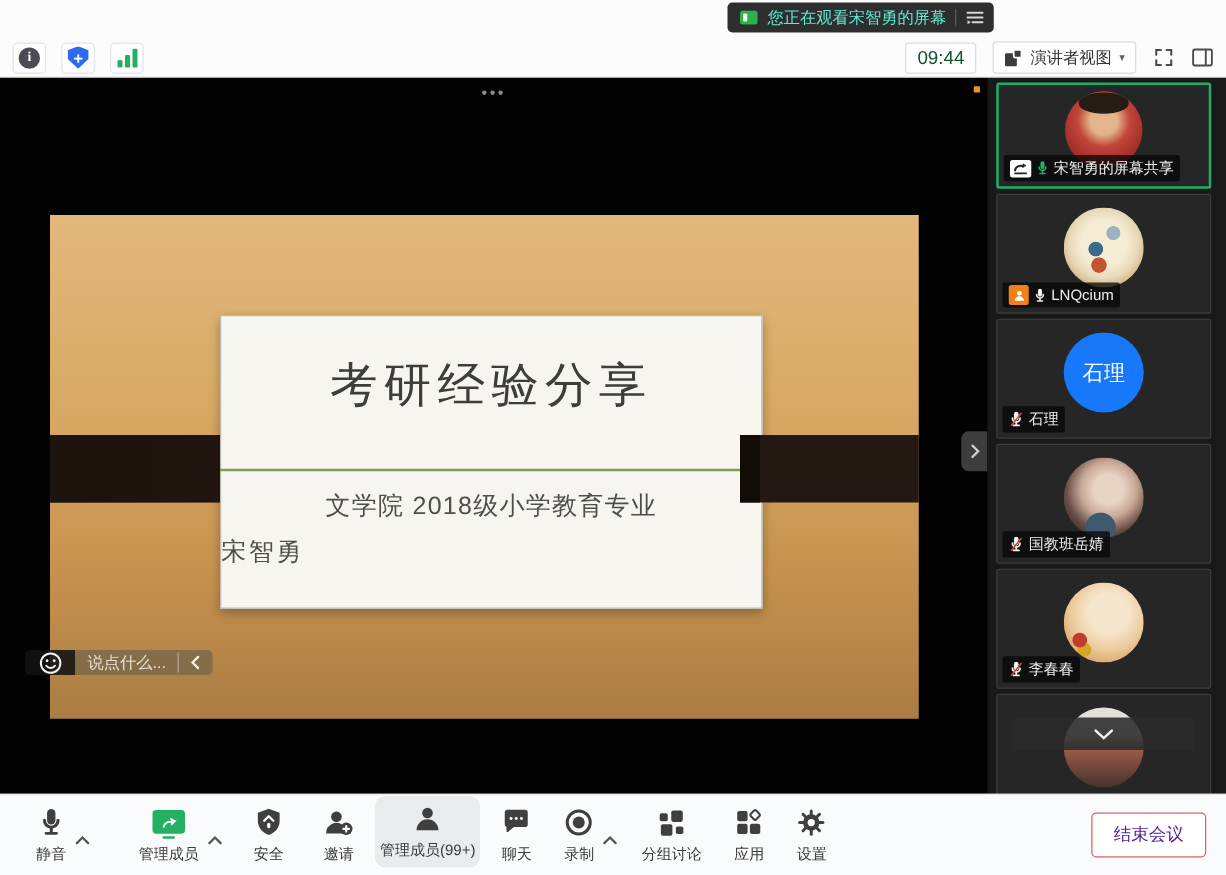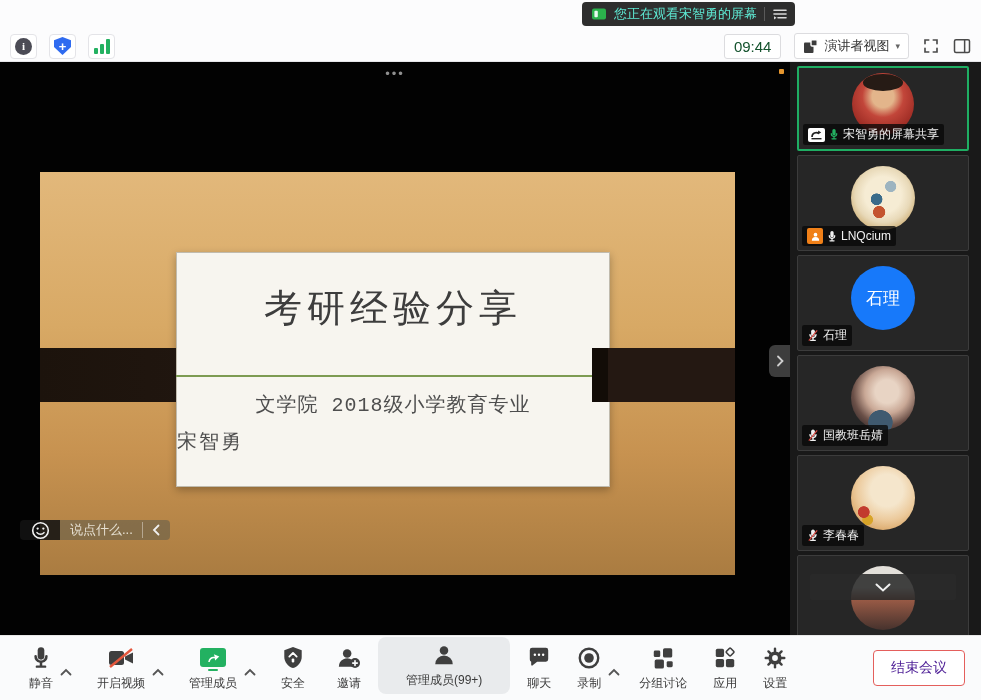--- a/index.html
+++ b/index.html
@@ -35,21 +35,21 @@
 
   .presentation { position:absolute; left:40px; top:98px; width:695px; height:403px;
     background:linear-gradient(180deg,#e2b87b 0%, #d8a965 38%, #c79250 70%, #aa7c41 100%);margin-top:12px; }
   .band { position:absolute; top:176px; height:54px; z-index:3; }
   .band.left { left:0; width:136px; background:linear-gradient(90deg,#1c130c 0%, #30211300 160%); background-color:#221710; }
   .band.right { right:0; width:143px; background-color:#241812; }
   .band.right::before { content:""; position:absolute; left:0; top:0; width:16px; height:100%; background:#120c07; }
   .green-line { position:absolute; left:0; right:0; top:203px; height:2px; background:#7d9b52; z-index:2; }
   .slide-card { position:absolute; left:136px; top:80px; width:434px; height:235px; background:#f7f5ef; border:1px solid #c0bbae; box-shadow:0 3px 8px rgba(0,0,0,.28); z-index:1; }
   .slide-title { margin-top:30px; text-align:center; font-size:38px; color:#3d3d3d; letter-spacing:5px; font-weight:500; }
-  .slide-sub { position:absolute; top:138px; left:0; right:0; text-align:center; font-size:20px; color:#4e4e4e; letter-spacing:1px;font-family:Liberation Mono, monospace; }
+  .slide-sub { position:absolute; top:138px; left:0; right:0; text-align:center; font-size:20px; color:#4e4e4e; letter-spacing:1px; }
   .slide-author { position:absolute; top:175px; left:0; right:0; text-align:left; font-size:20px; color:#4e4e4e; letter-spacing:2px; }
 
   .expand-tab { position:absolute; right:0; top:283px; width:21px; height:32px; background:#3d3d3d; border-radius:6px 0 0 6px; display:flex; align-items:center; justify-content:center; color:#cfcfcf; cursor:pointer; z-index:4; }
 
   .chatbar { position:absolute; left:20px; top:458px; height:20px; display:flex; align-items:stretch; z-index:4; }
   .emoji-btn { width:40px; background:rgba(18,18,18,.88); border-radius:4px 0 0 4px; display:flex; align-items:center; justify-content:center; cursor:pointer; }
   .chat-field { display:flex; align-items:center; gap:9px; padding:0 10px; background:rgba(104,95,74,.62); border-radius:0 4px 4px 0; cursor:text; }
   .chat-placeholder { color:#e6e0d2; font-size:13px; white-space:nowrap; }
   .chat-div { width:1px; height:16px; background:rgba(255,255,255,.4); }
 
@@ -78,21 +78,21 @@
   .badge-share { width:17px; height:14px; background:#fff; border-radius:2px; display:flex; align-items:center; justify-content:center; }
   .badge-member { width:16px; height:16px; background:#f08018; border-radius:2px; display:flex; align-items:center; justify-content:center; }
   .more-bar { position:absolute; left:12px; right:12px; top:18px; height:26px; background:rgba(42,42,42,.88); border-radius:2px; display:flex; align-items:center; justify-content:center; cursor:pointer; z-index:2; }
 
   
   .bottombar { position:absolute; top:635px; left:0; width:981px; height:65px; background:#fafbfc; border-top:1px solid #e8e8e8; display:flex; align-items:center; padding-left:20px; z-index:6; }
   .tool-group { display:flex; align-items:center; }
   .tool { display:flex; flex-direction:column; align-items:center; gap:4px; padding:0 9px; cursor:pointer; color:#3f3f3f; }
   .tool .ticon { height:26px; display:flex; align-items:center; justify-content:center; }
   .tool .tlabel { font-size:12px; color:#3a3a3a; white-space:nowrap; }
-  .tool.highlight { background:#e9ebed; border-radius:8px; padding:5px 28px; margin-top:-5px; }
+  .tool.highlight { background:#e9ebed; border-radius:8px; padding:5px 4px; margin-top:-5px; }
   .tool-caret { margin:8px 2px 0 -2px; cursor:pointer; display:flex; }
   .gap-sm { width:8px; } .gap-md { width:14px; }
   .end-btn { position:absolute; right:16px; top:50%; transform:translateY(-50%); background:#fff; border:1px solid #e45f5c; color:#4c1d95; border-radius:4px; padding:8px 17px; font-size:14px; cursor:pointer; }
 
   .share-icon-green { width:26px; height:19px; background:#23b161; border-radius:3px; display:flex; align-items:center; justify-content:center; position:relative; }
   .share-icon-green::after { content:""; position:absolute; bottom:-4px; left:8px; width:10px; height:2px; background:#23b161; border-radius:1px; }
   svg { display:block; }
 </style>
 </head>
 <body>
@@ -320,37 +320,20 @@
       <span class="tlabel">静音</span>
     </div>
     <span class="tool-caret">
       <svg width="12" height="8" viewBox="0 0 12 8" fill="none" stroke="#555" stroke-width="1.8" stroke-linecap="round">
           <path d="M1.5 6.5L6 2l4.5 4.5"></path>
         </svg>
     </span>
   </div>
   <span class="gap-md"></span>
 
-  <div class="tool-group">
-    <div class="tool">
-      <span class="ticon">
-        <svg width="26" height="22" viewBox="0 0 26 22">
-            <rect x="1" y="4" width="15" height="14" rx="2.5" fill="#3f3f3f"></rect>
-            <path d="M17 9.5l8-4v11l-8-4z" fill="#3f3f3f"></path>
-            <line x1="2" y1="20" x2="24" y2="2" stroke="#e4573d" stroke-width="2.4"></line>
-          </svg>
-      </span>
-      <span class="tlabel">开启视频</span>
-    </div>
-    <span class="tool-caret">
-      <svg width="12" height="8" viewBox="0 0 12 8" fill="none" stroke="#555" stroke-width="1.8" stroke-linecap="round">
-          <path d="M1.5 6.5L6 2l4.5 4.5"></path>
-        </svg>
-    </span>
-  </div>
   <span class="gap-md"></span>
 
   <div class="tool-group">
     <div class="tool">
       <span class="ticon">
         <span class="share-icon-green">
           <svg width="15" height="12" viewBox="0 0 15 12">
               <path d="M2.2 10c.5-4 3.8-5.8 6.6-5l-.9-2.8 5.4 2.3-4.2 4-.4-2.3c-2.4-.4-4.6.9-5 3.8z" fill="#fff"></path>
             </svg>
         </span>

